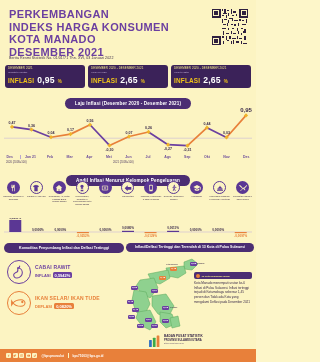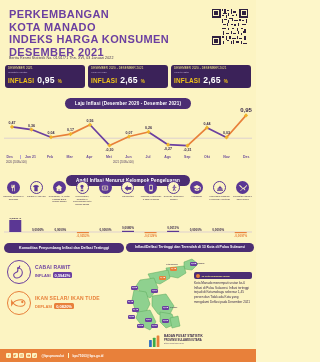--- a/index.html
+++ b/index.html
@@ -130,22 +130,22 @@
   .foot-sep { width: 0.6px; height: 5px; background: #fcf4c2; }
 </style>
 </head>
 <body>
 
 <div class="page">
 
   <div class="header">
     <div class="title-block">
       <div class="title-line">PERKEMBANGAN</div>
+      <div class="title-line">INDEKS HARGA KONSUMEN</div>
       <div class="title-line">KOTA MANADO</div>
-      <div class="title-line">INDEKS HARGA KONSUMEN</div>
       <div class="title-line">DESEMBER 2021</div>
     </div>
     <div class="brs-note">Berita Resmi Statistik No. 01/01/71 Thn. XVI, 03 Januari 2022</div>
     <div class="qr">
       <svg viewBox="0 0 29 29" width="36" height="36" shape-rendering="crispEdges">
         <rect width="29" height="29" fill="#fcf4c2"></rect>
         <g fill="#2f2040">
           <rect x="0" y="0" width="7" height="1"></rect>
             <rect x="0" y="6" width="7" height="1"></rect>
           <rect x="0" y="0" width="1" height="7"></rect>

